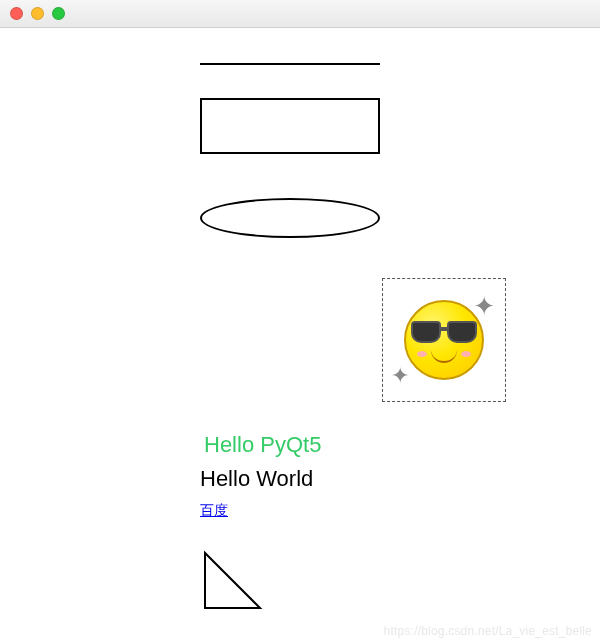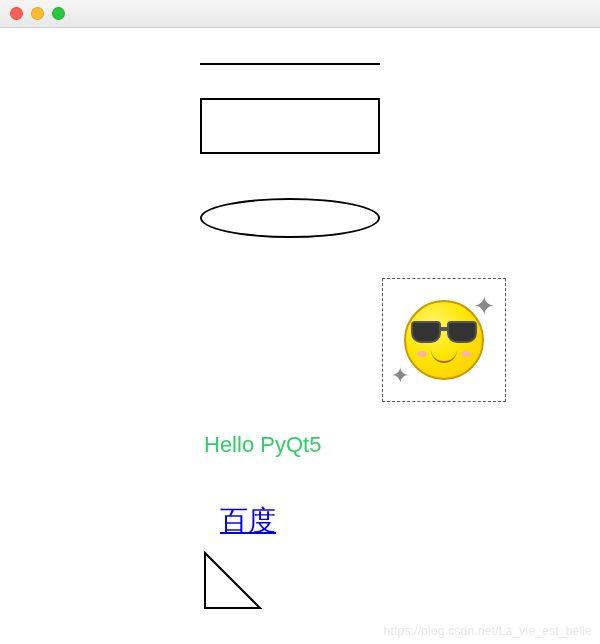--- a/index.html
+++ b/index.html
@@ -141,25 +141,24 @@
       position: absolute;
       top: 438px;
       left: 200px;
       font-size: 22px;
       color: #000;
     }
     .text-link {
       position: absolute;
       top: 474px;
       left: 200px;
-      font-size: 28px;
+      font-size: 14px;
       color: #0000ee;
       text-decoration: underline;
       cursor: pointer;
-      margin-left: 20px;
     }
 
     .triangle {
       position: absolute;
       top: 520px;
       left: 200px;
     }
 
     .watermark {
       position: absolute;
@@ -198,20 +197,21 @@
       <div class="blush bl"></div>
       <div class="blush br"></div>
       <div class="smile"></div>
       <div class="sparkle sp1">✦</div>
       <div class="sparkle sp2">✦</div>
     </div>
   </div>
 
   <div class="text-colored">Hello PyQt5</div>
 
+  <div class="text-plain">Hello World</div>
 
   <a class="text-link">百度</a>
 
   <svg class="triangle" width="70" height="70">
     <path d="M 5 5 L 5 60 L 60 60 Z" fill="none" stroke="#000" stroke-width="2"></path>
   </svg>
 
   <div class="watermark">https://blog.csdn.net/La_vie_est_belle</div>
 </div>
 

